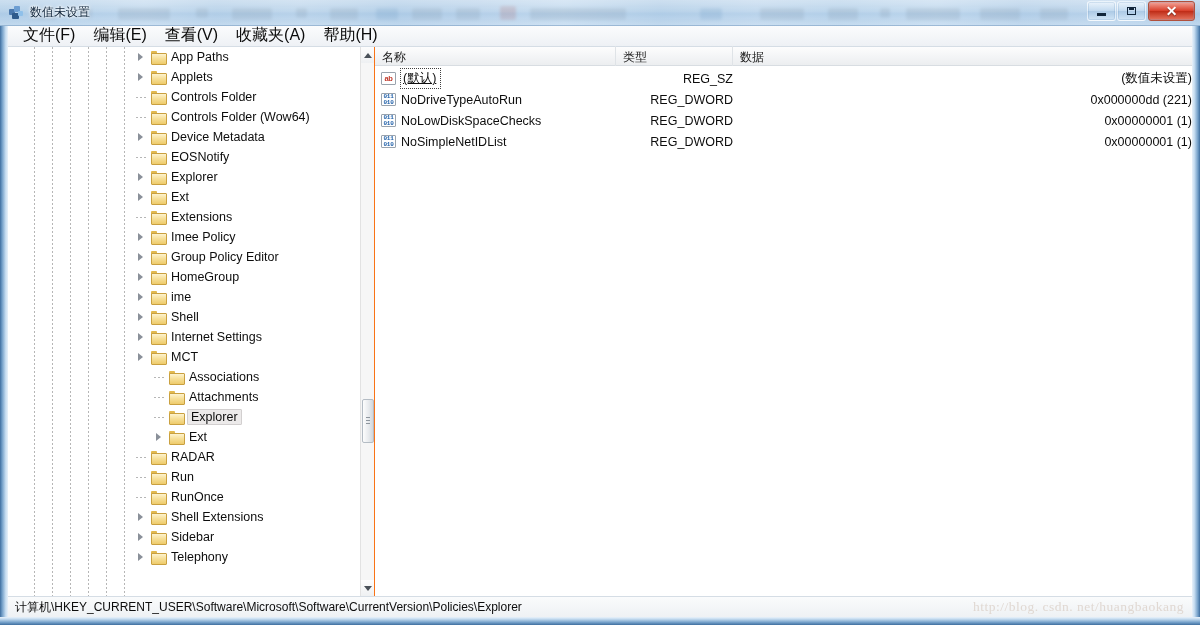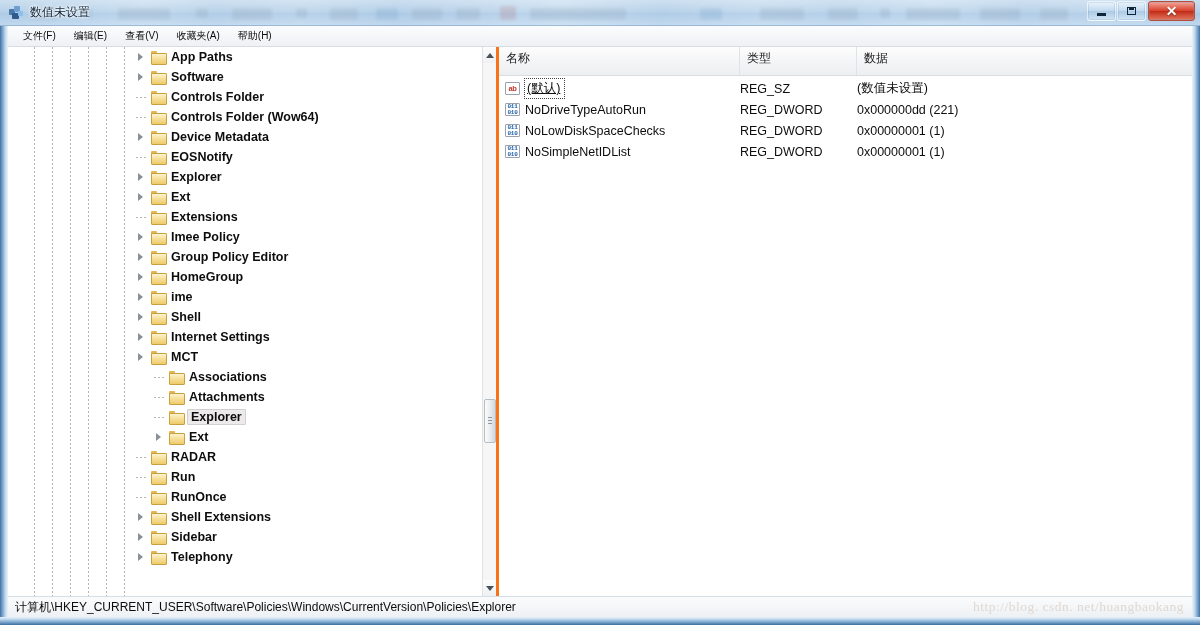--- a/index.html
+++ b/index.html
@@ -92,32 +92,31 @@
   }
 
   
   #menubar {
     height: 21px; flex: none;
     background: linear-gradient(180deg,#fbfcfd,#eef1f5);
     border-bottom: 1px solid #d5dde5;
     display: flex; align-items: center; padding-left: 6px;
   }
   .menu-item {
-    font-size: 10px; color: #0b0b0b; padding: 2px 9px 3px 9px; white-space: nowrap;
+    font-size: 16px; color: #0b0b0b; padding: 2px 9px 3px 9px; white-space: nowrap;
   }
 
   
   #panes { flex: 1; display: flex; min-height: 0; }
 
   
   #tree-pane {
-    width: 491px; flex: none; position: relative;
-    background: #fff; border-right: 3px solid #f97316;
+    width: 367px; flex: none; position: relative;
+    background: #fff; border-right: 1px solid #f97316;
     overflow: hidden;
-    font-weight: bold;
   }
   #tree-rows { position: absolute; left: 0; top: 0; right: 14px; bottom: 0; }
   .trow {
     height: 20px; display: flex; align-items: center; position: relative;
     font-size: 12.5px; color: #0d0d0d; white-space: nowrap;
   }
   .twig { width: 17px; height: 20px; flex: none; position: relative; }
   .arrow-closed, .arrow-open { position: absolute; left: 4px; top: 6px; }
   .arrow-closed {
     width: 0; height: 0; border-left: 5px solid #8a9099;
@@ -184,33 +183,34 @@
   }
   #tree-thumb .grip {
     position:absolute; left:3px; right:3px; top:17px; height:7px;
     background-image: linear-gradient(180deg,#8e969e 1px, transparent 1px);
     background-size: 100% 3px;
   }
 
   
   #list-pane { flex: 1; display: flex; flex-direction: column; background:#fff; min-width:0; }
   #list-header {
-    height: 29px; flex: none; display: flex;
+    height: 19px; flex: none; display: flex;
     background: linear-gradient(180deg,#fdfdfd 0%, #f4f5f7 50%, #eceef0 100%);
     border-bottom: 1px solid #d8dde2;
+    align-items: center;
   }
   .col-head {
     font-size: 12px; color: #1a1a1a; padding: 3px 0 0 7px;
     border-right: 1px solid #dfe3e7; white-space: nowrap;
   }
   .col-name { width: 241px; flex: none; }
   .col-type { width: 117px; flex: none; }
   .col-data { flex: 1; border-right: none; }
 
-  #list-rows { flex: 1; overflow: hidden; padding-top: 2px; }
+  #list-rows { flex: 1; overflow: hidden; padding-top: 2px; text-align: right; }
   .lrow { height: 21px; display: flex; align-items: center; font-size: 12.5px; color:#0d0d0d; }
   .lcell-name { width: 241px; flex: none; display: flex; align-items: center; padding-left: 6px; }
   .lcell-type { width: 117px; flex: none; }
   .lcell-data { flex: 1; }
 
   
   .vicon { width: 15px; height: 13px; flex: none; margin-right: 5px; position: relative;
            background:#fff; border:1px solid #9aa3ad; border-radius:1px; overflow:hidden; }
   .vicon.sz { display:flex; align-items:center; justify-content:center; }
   .vicon.sz span { font-size: 7.5px; font-weight: bold; color:#c0392b; line-height:1;
@@ -318,21 +318,21 @@
               </span>
               <span class="folder"></span>
               <span class="tlabel">App Paths</span>
             </div>
             <div class="trow">
               <span style="width: 126px; flex: 0 0 auto;"></span>
               <span class="twig">
                 <span class="arrow-closed"></span>
               </span>
               <span class="folder"></span>
-              <span class="tlabel">Software</span>
+              <span class="tlabel">Applets</span>
             </div>
             <div class="trow">
               <span style="width: 126px; flex: 0 0 auto;"></span>
               <span class="twig">
                 <span class="stub" style="left: 2px; width: 11px;"></span>
               </span>
               <span class="folder"></span>
               <span class="tlabel">Controls Folder</span>
             </div>
             <div class="trow">
@@ -583,18 +583,18 @@
               </div>
               <div class="lcell-type">REG_DWORD</div>
               <div class="lcell-data">0x00000001 (1)</div>
             </div>
           </div>
       </div>
 
     </div>
 
     <div id="statusbar">
-      <span>计算机\HKEY_CURRENT_USER\Software\Policies\Windows\CurrentVersion\Policies\Explorer</span>
+      <span>计算机\HKEY_CURRENT_USER\Software\Microsoft\Software\CurrentVersion\Policies\Explorer</span>
       <span id="watermark">http://blog. csdn. net/huangbaokang</span>
     </div>
 
   </div>
 </div>
 
 </body></html>

